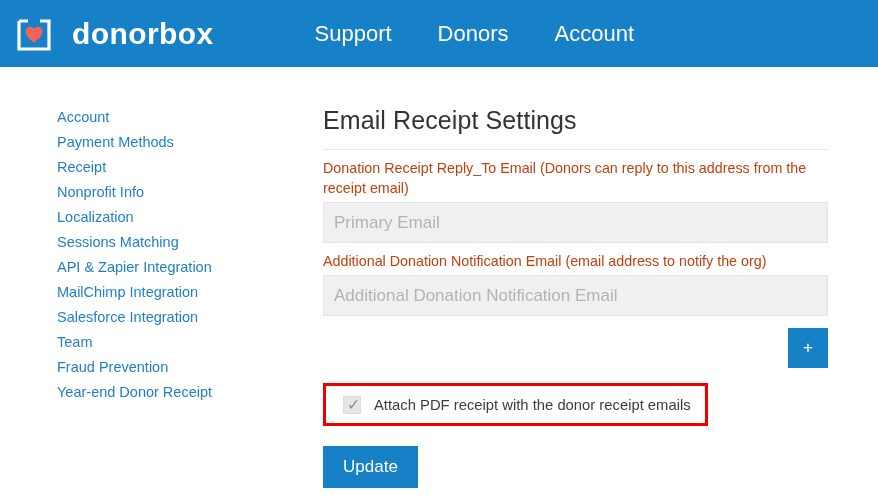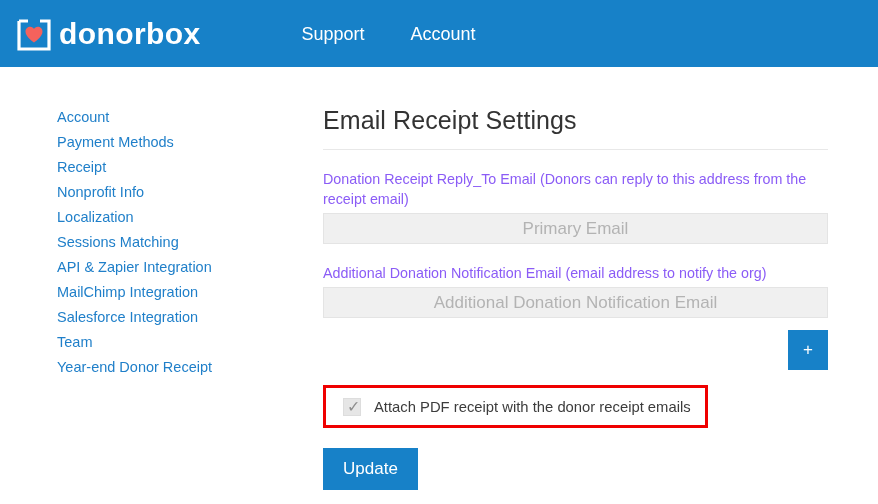--- a/index.html
+++ b/index.html
@@ -18,21 +18,21 @@
     left: 0; top: 0;
     width: 878px; height: 67px;
     background: #1781c8;
     display: flex;
     align-items: center;
   }
   .brand {
     display: flex;
     align-items: center;
     margin-left: 14px;
-    gap: 5px;
+    gap: 18px;
   }
   .brand-mark {
     position: relative;
     width: 40px; height: 40px;
     flex: 0 0 40px;
   }
   .brand-mark svg { display: block; }
   .brand-name {
     color: #ffffff;
     font-size: 30px;
@@ -41,21 +41,21 @@
     line-height: 1;
   }
   .nav-links {
     display: flex;
     align-items: center;
     margin-left: 78px;
     gap: 0px;
   }
   .nav-link {
     color: #ffffff;
-    font-size: 18px;
+    font-size: 22px;
     text-decoration: none;
     padding: 0 23px;
     line-height: 1;
     white-space: nowrap;
     cursor: pointer;
   }
 
   
   .page {
     position: absolute;
@@ -100,38 +100,37 @@
     color: #333333;
     font-weight: normal;
     line-height: 30px;
     letter-spacing: 0.1px;
   }
   .divider {
     margin-top: 14px;
     border-top: 1px solid #e8e8e8;
   }
   .field-label {
-    margin-top: 19px;
+    margin-top: 8px;
     font-size: 14.3px;
-    color: #8b5cf6;
+    color: #c2410c;
     line-height: 20px;
     max-width: 500px;
   }
   .text-input {
     display: block;
     width: 505px;
-    height: 31px;
+    height: 41px;
     margin-top: 4px;
     background: #f0f0f0;
     border: 1px solid #e4e4e4;
     font-family: "Liberation Sans", sans-serif;
     font-size: 17px;
     color: #555555;
     padding: 0 10px;
-    text-align: center;
   }
   .text-input::placeholder { color: #b3b3b3; opacity: 1; }
 
   .add-row {
     width: 505px;
     display: flex;
     justify-content: flex-end;
     margin-top: 12px;
   }
   .add-button {
@@ -200,20 +199,21 @@
         <path d="M20 28.5 C20 28.5 11.5 22.8 11.5 17.7 C11.5 14.7 13.8 12.8 16.2 12.8
                  C18.0 12.8 19.3 13.8 20 14.9 C20.7 13.8 22.0 12.8 23.8 12.8
                  C26.2 12.8 28.5 14.7 28.5 17.7 C28.5 22.8 20 28.5 20 28.5 Z" fill="#f4625c"></path>
       </svg>
     </span>
     <span class="brand-name">donorbox</span>
   </div>
 
   <div class="nav-links">
     <a class="nav-link" href="#">Support</a>
+    <a class="nav-link" href="#">Donors</a>
     <a class="nav-link" href="#">Account</a>
 
   </div>
 </div>
 
 <div class="page">
 
   <nav class="sidebar">
     <div class="side-link-wrap">
       <a class="side-link" href="#">Account</a>
@@ -237,20 +237,23 @@
       <a class="side-link" href="#">API &amp; Zapier Integration</a>
     </div>
     <div class="side-link-wrap">
       <a class="side-link" href="#">MailChimp Integration</a>
     </div>
     <div class="side-link-wrap">
       <a class="side-link" href="#">Salesforce Integration</a>
     </div>
     <div class="side-link-wrap">
       <a class="side-link" href="#">Team</a>
+    </div>
+    <div class="side-link-wrap">
+      <a class="side-link" href="#">Fraud Prevention</a>
     </div>
     <div class="side-link-wrap">
       <a class="side-link" href="#">Year-end Donor Receipt</a>
     </div>
   </nav>
 
   <main class="main">
 
     <h1 class="panel-title">Email Receipt Settings</h1>
     <div class="divider"></div>

